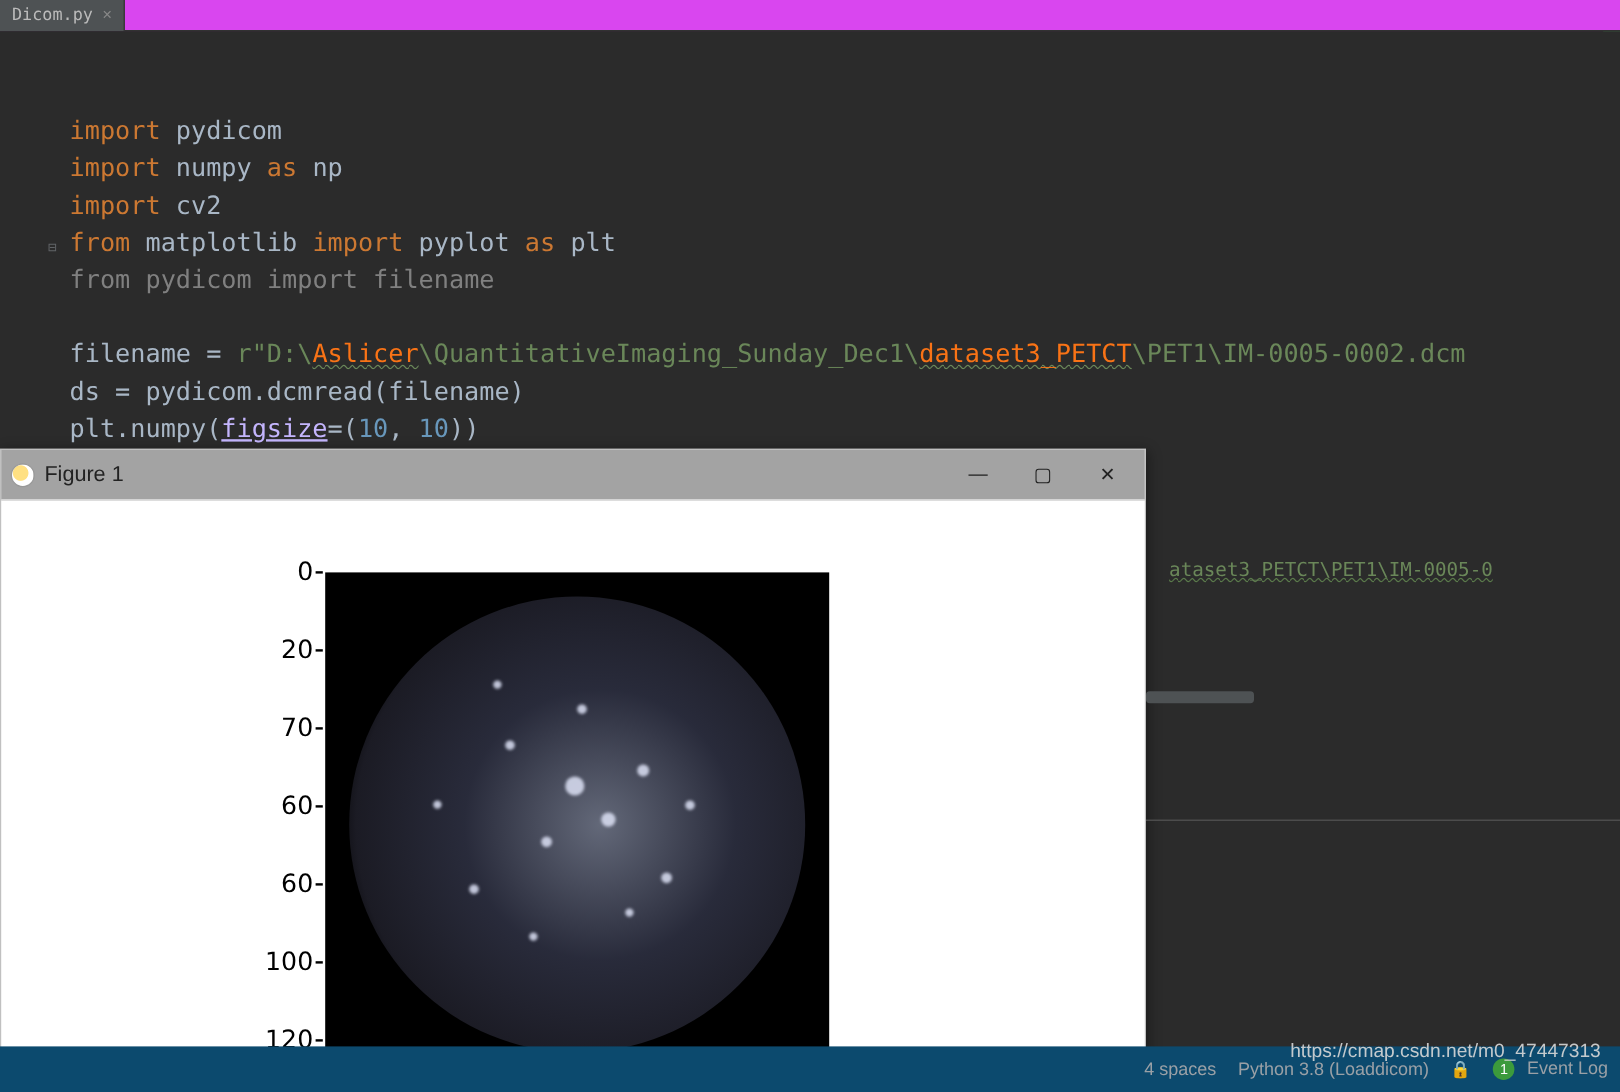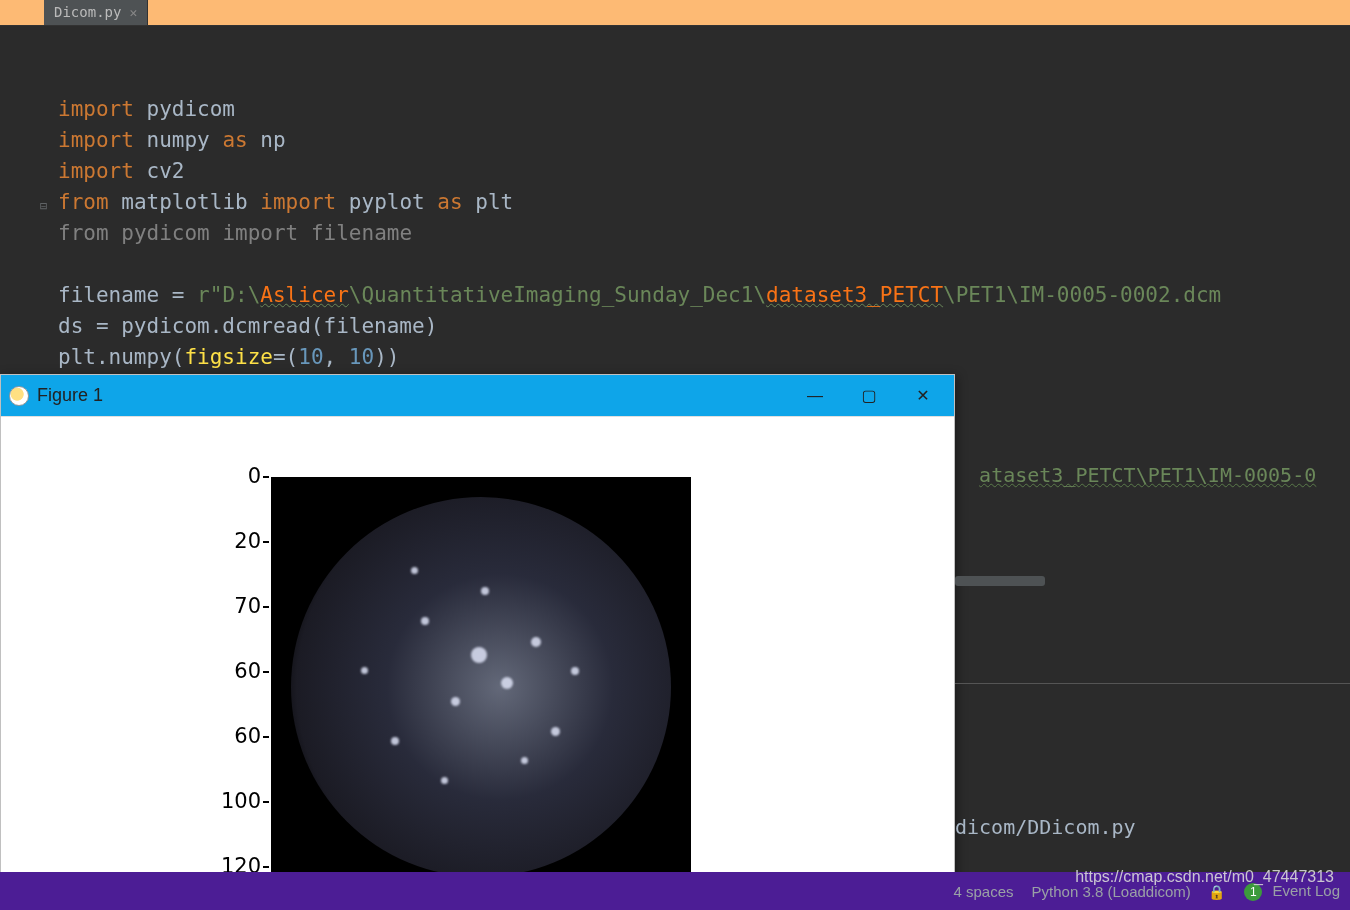--- a/index.html
+++ b/index.html
@@ -7,25 +7,24 @@
     width: 1350px;
     height: 910px;
     background: #2b2b2b;
     font-family: "Consolas", "Menlo", monospace;
     overflow: hidden;
     position: relative;
     color: #a9b7c6;
   }
   .tab-bar {
     height: 26px;
-    background: #fdba74;
-    display: flex;
-    align-items: flex-end;
+    background: #d946ef;
+    display: flex;
+    align-items: center;
     border-bottom: 1px solid #323232;
-    padding-left: 44px;
   }
   .tab {
     height: 26px;
     padding: 0 10px;
     display: flex;
     align-items: center;
     gap: 8px;
     background: #4e5254;
     color: #bbbbbb;
     font-size: 14px;
@@ -65,40 +64,40 @@
     height: 6px;
     margin-bottom: 1px;
   }
   .stripe-green { background: #499c54; }
   .stripe-yellow { background: #ae8f2c; }
   .kw { color: #cc7832; }
   .str { color: #6a8759; }
   .str-esc { color: #f97316; text-decoration: underline wavy #6a8759; text-decoration-thickness: 1px; }
   .num { color: #6897bb; }
   .ident { color: #a9b7c6; }
-  .arg { color: #fde047; }
+  .arg { color: #c4b5fd; text-decoration: underline; }
   .dim { color: #808080; }
   .hl-paren { background: rgba(120,120,80,0.35); }
   .hl-word { background: #3b514d; }
   .figure-window {
     position: absolute;
     left: 0;
     top: 374px;
     width: 955px;
     height: 536px;
     background: #ffffff;
     box-shadow: 2px 2px 10px rgba(0,0,0,0.4);
     border: 1px solid #c0c0c0;
   }
   .figure-titlebar {
     height: 42px;
     display: flex;
     align-items: center;
     padding: 0 8px;
-    background: #0ea5e9;
+    background: #a3a3a3;
     border-bottom: 1px solid #e0e0e0;
     gap: 8px;
   }
   .fig-icon {
     width: 20px; height: 20px;
     background: radial-gradient(circle at 40% 40%, #ffe082 0 40%, #fff 45% 100%);
     border-radius: 50%;
     border: 1px solid #999;
   }
   .figure-title {
@@ -160,35 +159,35 @@
     right: -8px; top: 50%;
     width: 6px; height: 1.5px;
     background: #000;
   }
   .side-panel {
     position: absolute;
     left: 955px;
     top: 420px;
     right: 0;
     color: #a9b7c6;
-    font-size: 20px;
+    font-size: 16px;
     line-height: 30px;
     font-family: "Consolas", monospace;
     white-space: pre;
     padding-top: 10px;
   }
   .side-line1 { padding-left: 0; color:#6a8759; text-decoration: underline wavy #5a7a4a; text-decoration-thickness:1px;}
   .side-hr { height: 18px; border-bottom: 1px solid #555; margin: 20px 0 6px 0; }
   .side-scroll { height: 10px; background:#4e5254; width:90px; margin-top:6px; border-radius:3px;}
   .side-path { margin-top: 32px; color:#a9b7c6;}
   .status-bar {
     position: absolute;
     left: 0; right: 0; bottom: 0;
     height: 38px;
-    background: #4c1d95;
+    background: #0c4a6e;
     display: flex;
     align-items: center;
     padding: 0 10px;
     font-family: "Segoe UI", sans-serif;
     font-size: 15px;
     color: #9aa0a6;
     gap: 18px;
   }
   .status-spacer { flex: 1; }
   .event-badge {
@@ -280,21 +279,20 @@
       <div class="speckle" style="left:140px;top:90px;width:7px;height:7px"></div>
     </div>
   </div>
 </div>
 
 <div class="side-panel">
   <span class="side-line1">ataset3_PETCT\PET1\IM-0005-0</span>
   <div class="side-scroll" style="margin-top:56px"></div>
   <div class="side-hr"></div>
   
-  <div class="side-path">dicom/DDicom.py</div>
 </div>
 
 <div class="status-bar">
   <div class="status-spacer"></div>
   <span>4 spaces</span>
   <span>Python 3.8 (Loaddicom)</span>
   <span class="lock-icon"></span>
   <span>
     <span class="event-badge">1</span>
     <span>Event Log</span>

